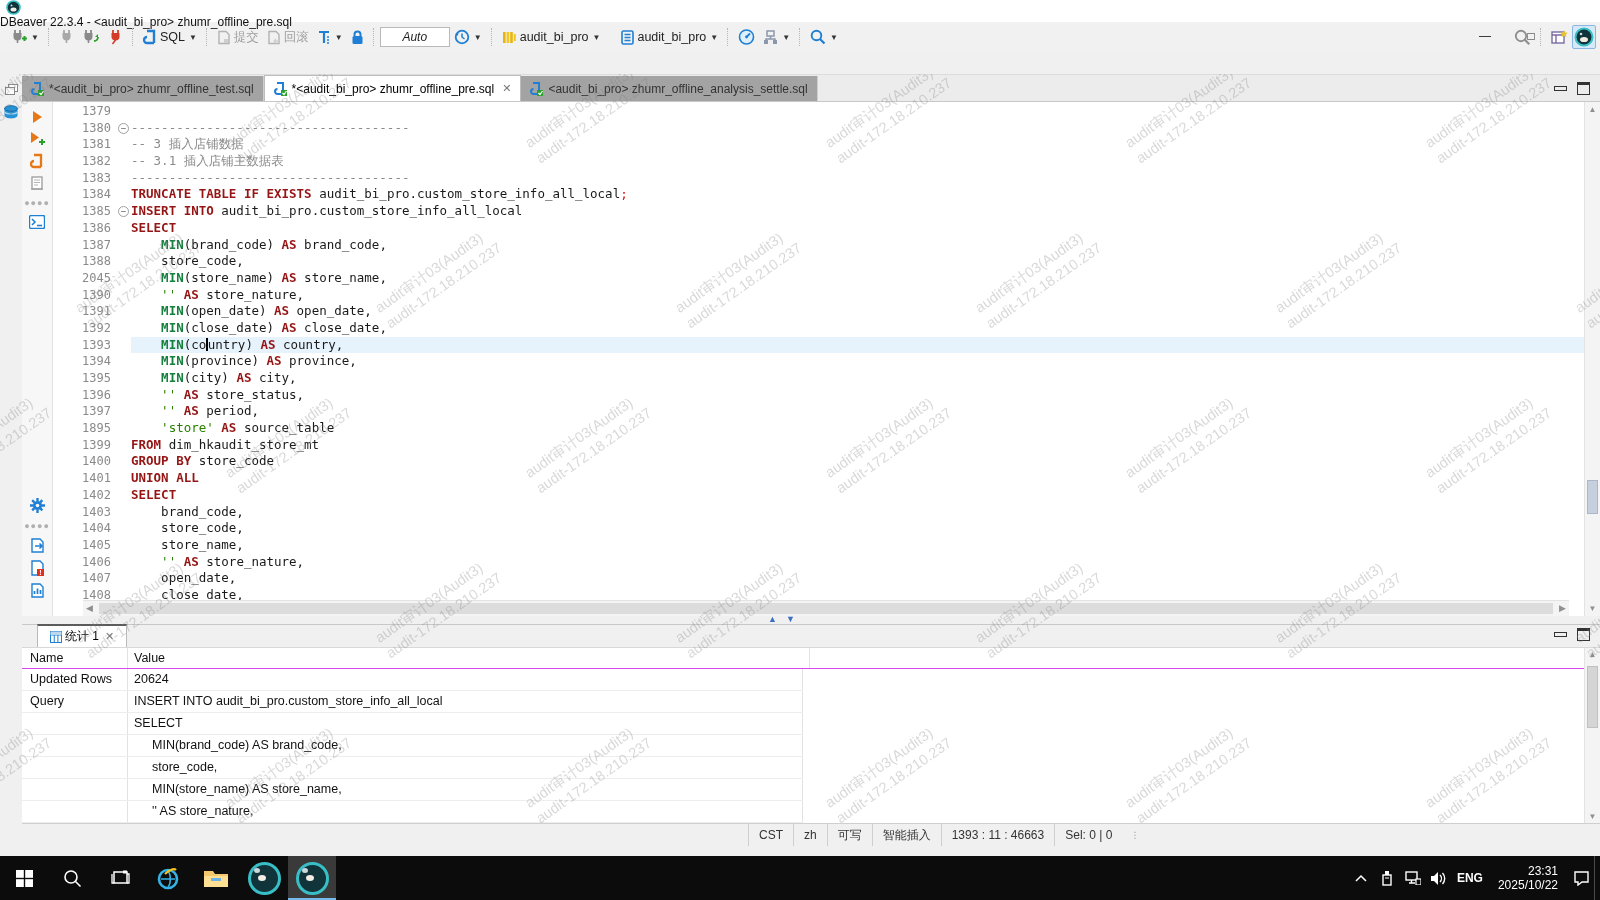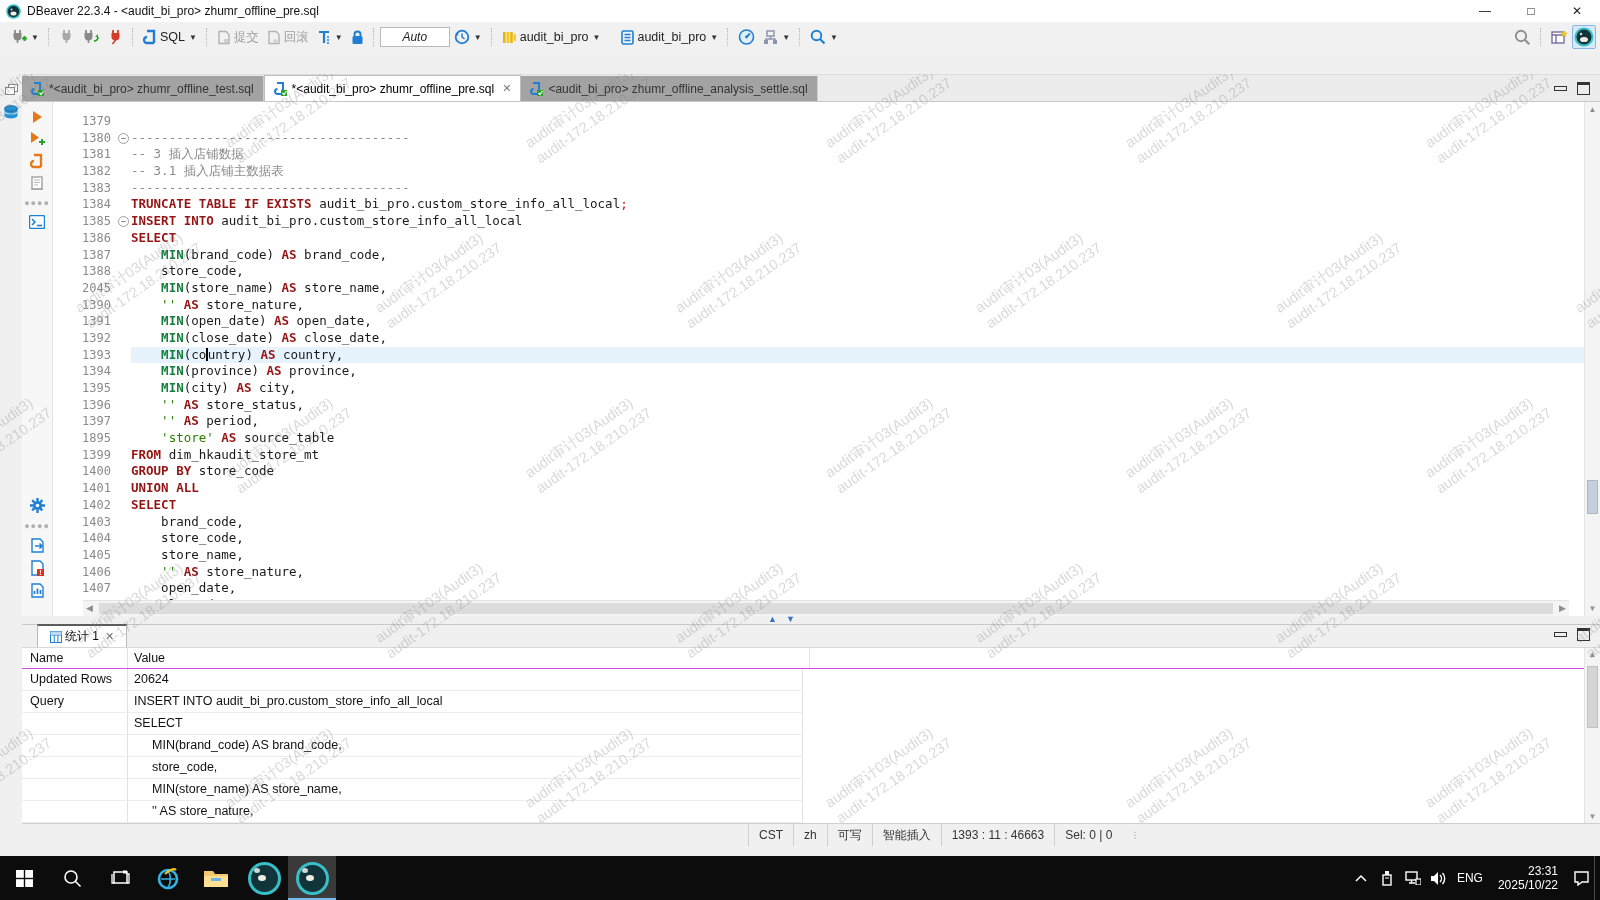--- a/index.html
+++ b/index.html
@@ -1,20 +1,20 @@
 <!DOCTYPE html>
 <html><head>
 <meta charset="utf-8">
 <style>
   html,body{margin:0;padding:0;width:1600px;height:900px;overflow:hidden;
     font-family:"Liberation Sans","DejaVu Sans",sans-serif;background:#f0f0f0;}
   .app{position:absolute;left:0;top:0;right:0;height:856px;background:#f0f0f0;}
 
   
-  .titlebar{height:22px;background:#ffffff;display:flex;align-items:center;font-size:12px;color:#111;}
+  .titlebar{height:22px;background:#ffffff;display:flex;font-size:12px;color:#111;flex-direction:column;}
   .titlebar .appico{margin:0 6px 0 6px;}
   .wincaps{margin-left:auto;display:flex;height:100%;}
   .wincap{width:46px;display:flex;align-items:center;justify-content:center;color:#222;font-size:12px;}
   
   .menubar{height:21px;background:#ffffff;display:flex;align-items:center;font-size:12.5px;color:#1a1a1a;padding-left:6px;border-bottom:1px solid #e6e6e6;}
   .menubar .mi{padding:2px 9px;}
   
   .toolbar{height:30px;background:#f1f1f1;display:flex;align-items:center;font-size:12.5px;color:#222;padding-left:6px;}
   .tbtn{display:flex;align-items:center;gap:3px;padding:3px 3px;margin:0 1px;}
   .tlbl{white-space:nowrap;}
@@ -34,21 +34,21 @@
   .etab.active{background:#ffffff;color:#000;border-top:1px solid #bcbcbc;border-left:1px solid #bcbcbc;border-right:1px solid #bcbcbc;}
   .tabclose{color:#777;font-size:11px;margin-left:3px;}
   .tab-caps{margin-left:auto;display:flex;gap:10px;align-items:center;padding:0 10px 6px 0;}
   .cap-min{width:11px;height:3px;border:1px solid #333;}
   .cap-max{width:11px;height:9px;border:1px solid #333;border-top:3px solid #333;}
   
   .editor{height:518px;background:#fff;display:flex;position:relative;border-top:1px solid #c8c8c8;}
   .vtool{width:30px;background:#f7f7f7;border-right:1px solid #e2e2e2;display:flex;flex-direction:column;align-items:center;padding:8px 0 18px 0;gap:7px;}
   .vtool .sp{flex:1;}
   .dots4{color:#b0b0b0;font-size:9px;letter-spacing:1px;}
-  .codewrap{flex:1;display:flex;flex-direction:column;overflow:hidden;position:relative;margin-top:10px;}
+  .codewrap{flex:1;display:flex;flex-direction:column;overflow:hidden;position:relative;}
   .lines{flex:1;overflow:hidden;padding-top:1px;}
   .cl{display:flex;height:16.7px;line-height:16.7px;font-family:"DejaVu Sans Mono","Liberation Mono",monospace;font-size:12.5px;}
   .ln{width:58px;text-align:right;color:#8a8a8a;padding-right:6px;flex:none;font-size:12px;}
   .fd{width:14px;flex:none;position:relative;}
   .fold-c{position:absolute;left:1px;top:3px;width:9px;height:9px;border:1px solid #a0a0a0;border-radius:50%;background:#fff;color:#666;font-size:9px;line-height:8px;text-align:center;}
   .cb{flex:1;white-space:pre;color:#1a1a1a;}
   .cl.cur .cb{background:#e6f2fc;}
   .tk-kw{color:#951515;font-weight:bold;}
   .tk-fn{color:#15803d;font-weight:bold;}
   .tk-str{color:#2a8000;}
@@ -84,21 +84,21 @@
   .scell{display:flex;align-items:center;padding:0 10px;border-left:1px solid #cfcfcf;white-space:nowrap;}
   .sgrip{display:flex;align-items:center;padding:0 8px;color:#9f9f9f;font-size:9px;letter-spacing:1px;}
   
   .wmlayer{position:absolute;top:74px;left:0;right:0;bottom:10px;overflow:hidden;pointer-events:none;z-index:50;}
   .wm{position:absolute;transform:rotate(-35deg);color:rgba(125,125,125,.30);font-size:14.5px;line-height:19px;white-space:nowrap;}
   
   .taskbar{position:absolute;left:0;bottom:0;width:1600px;height:44px;background:#0c0c0c;display:flex;align-items:stretch;z-index:60;}
   .tkbtn{width:48px;display:flex;align-items:center;justify-content:center;flex:none;}
   .tkbtn.active{background:#3a3a3a;box-shadow:inset 0 -2px 0 #76b9ed;}
   .tray{margin-left:auto;display:flex;align-items:center;color:#fff;}
-  .trayico{width:26px;display:flex;align-items:flex-end;justify-content:center;}
+  .trayico{width:26px;display:flex;align-items:flex-end;justify-content:center;font-weight:bold;}
   .clockblk{text-align:right;font-size:12px;line-height:14px;padding:0 10px;}
   .showdesk{width:5px;border-left:1px solid #4a4a4a;height:100%;}
   .beaver{width:27px;height:27px;border-radius:50%;background:#10343a;border:3px solid #39bec6;position:relative;}
   .beaver:after{content:"";position:absolute;left:7px;top:10px;width:8px;height:6px;background:#f2ede4;border-radius:50%;}
   .beaver:before{content:"";position:absolute;left:3px;top:3px;width:6px;height:5px;background:#cfd8d9;border-radius:50%;}
   svg{display:block;}
 </style>
 </head>
 <body>
 

